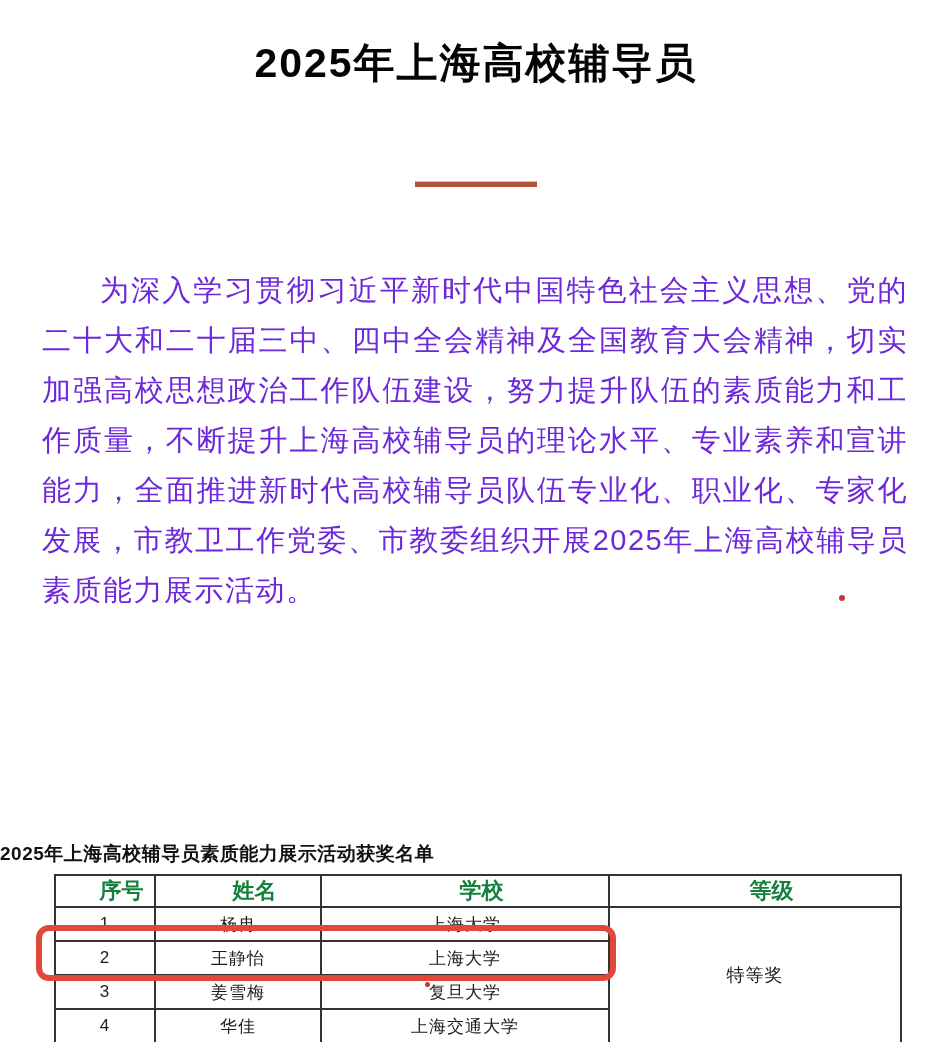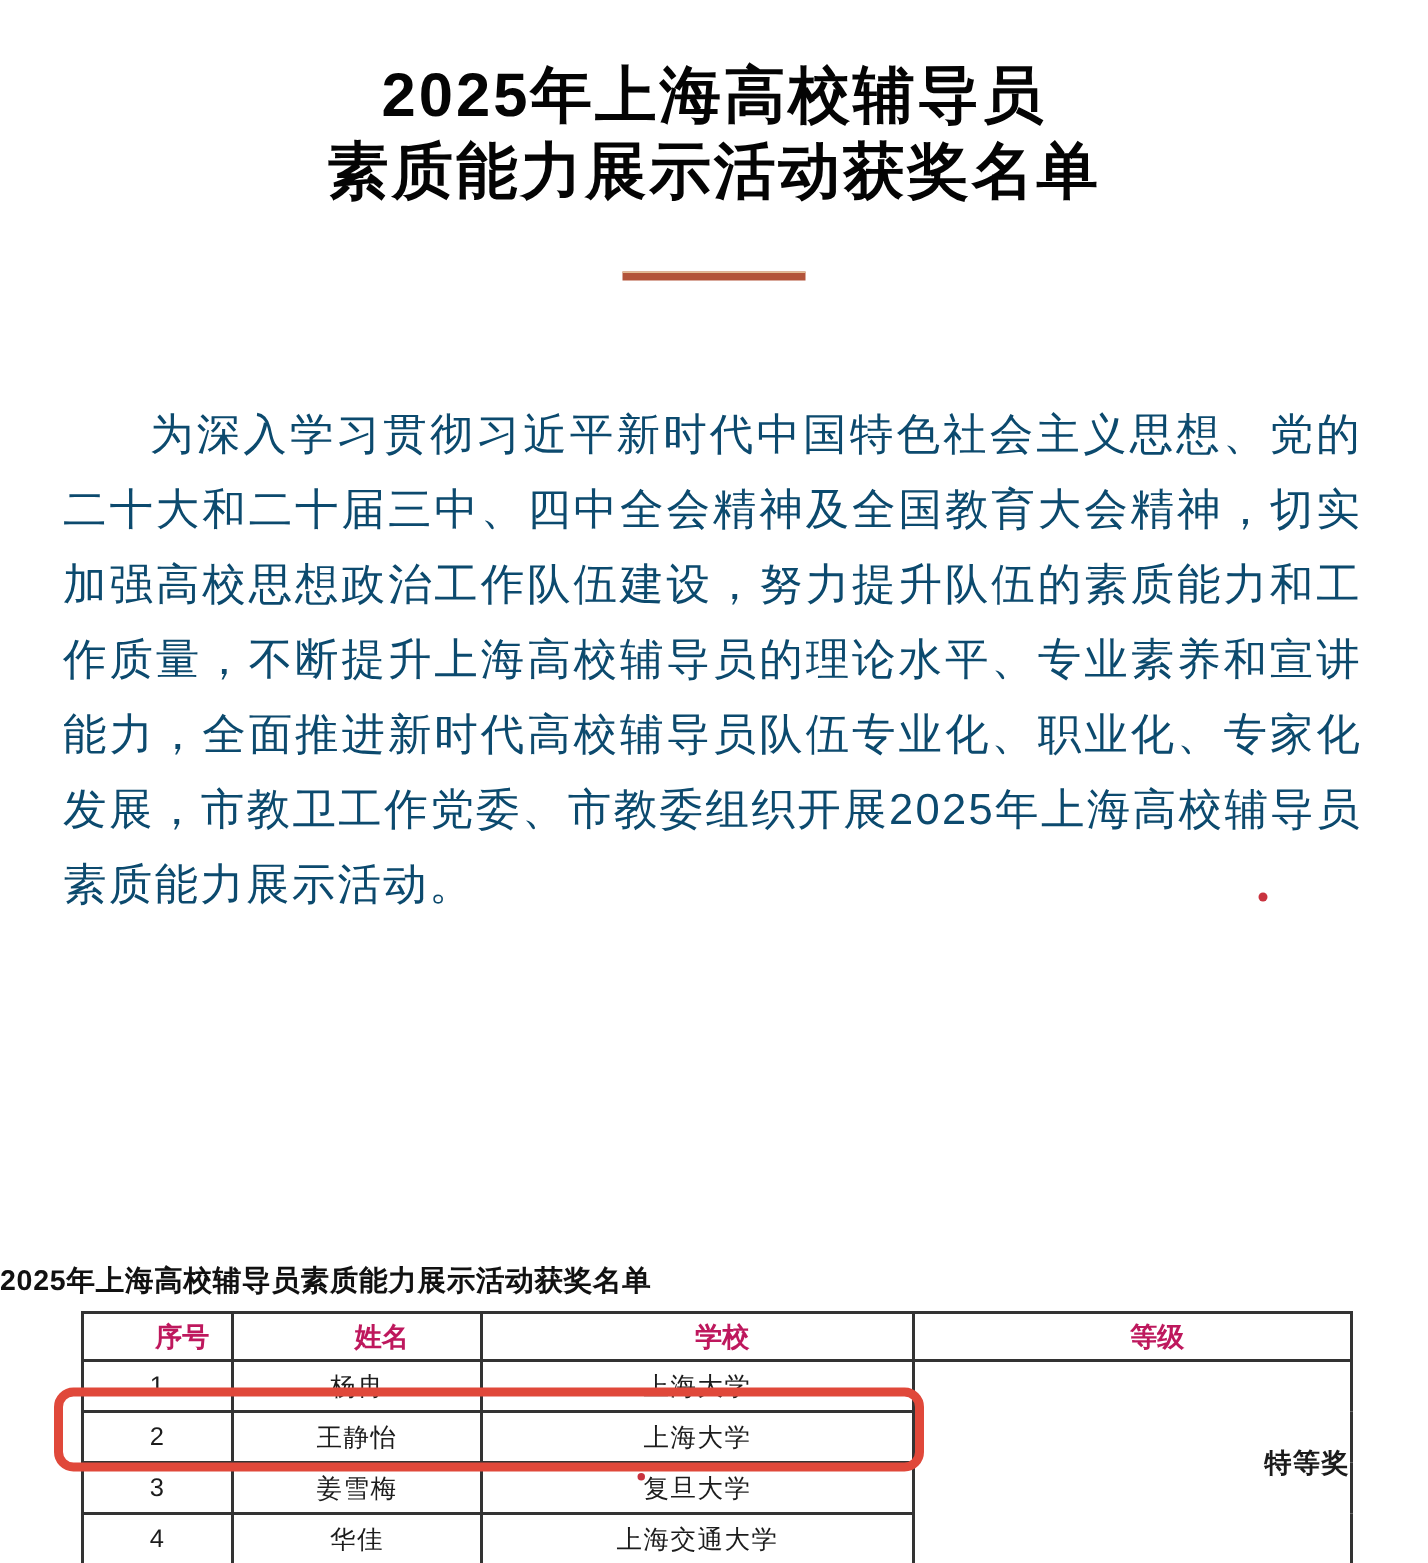--- a/index.html
+++ b/index.html
@@ -39,21 +39,21 @@
   .article-body {
     position: absolute;
     top: 265px;
     left: 42px;
     width: 866px;
     font-size: 29px;
     line-height: 50px;
     letter-spacing: 1.5px;
     font-weight: 500;
     text-align: justify;
-    color: #0c4a6e;
+    color: #6d28d9;
   }
   .article-body p {
     margin: 0;
     text-indent: 2em;
   }
   .article-body p + p {
     margin-top: 6px;
   }
   .table-caption {
     position: absolute;
@@ -80,36 +80,35 @@
   table.awards col.c-grade  { width: 292px; }
   table.awards th, table.awards td {
     border: 2px solid #333333;
     text-align: center;
     vertical-align: middle;
     padding: 0;
     overflow: hidden;
   }
   table.awards th {
     height: 30px;
-    font-size: 18px;
+    font-size: 22px;
     font-weight: 700;
-    color: #be185d;
+    color: #15803d;
     padding-left: 33px;
   }
   table.awards td {
     height: 32px;
     font-size: 17px;
     font-weight: 500;
     color: #1c1c1c;
     letter-spacing: 1px;
   }
   table.awards td.grade-cell {
-    font-weight: 700;
+    font-weight: 400;
     font-size: 18px;
-    text-align: right;
   }
   .highlight-box {
     position: absolute;
     top: 925px;
     left: 36px;
     width: 580px;
     height: 56px;
     border: 6px solid #e0483a;
     border-radius: 13px;
     box-sizing: border-box;
@@ -122,21 +121,20 @@
     background: #c9333f;
   }
   .red-mark.m1 { top: 595px; left: 839px; width: 6px; height: 6px; }
   .red-mark.m2 { top: 982px; left: 425px; width: 5px; height: 5px; }
 </style>
 </head>
 <body>
 
 <div class="page-title">
   <div>2025年上海高校辅导员</div>
-  <div>素质能力展示活动获奖名单</div>
 </div>
 
 <div class="title-divider"></div>
 
 <div class="article-body">
   <p>为深入学习贯彻习近平新时代中国特色社会主义思想、党的二十大和二十届三中、四中全会精神及全国教育大会精神，切实加强高校思想政治工作队伍建设，努力提升队伍的素质能力和工作质量，不断提升上海高校辅导员的理论水平、专业素养和宣讲能力，全面推进新时代高校辅导员队伍专业化、职业化、专家化发展，市教卫工作党委、市教委组织开展2025年上海高校辅导员素质能力展示活动。</p>
 </div>
 
 <div class="table-caption">2025年上海高校辅导员素质能力展示活动获奖名单</div>
 

